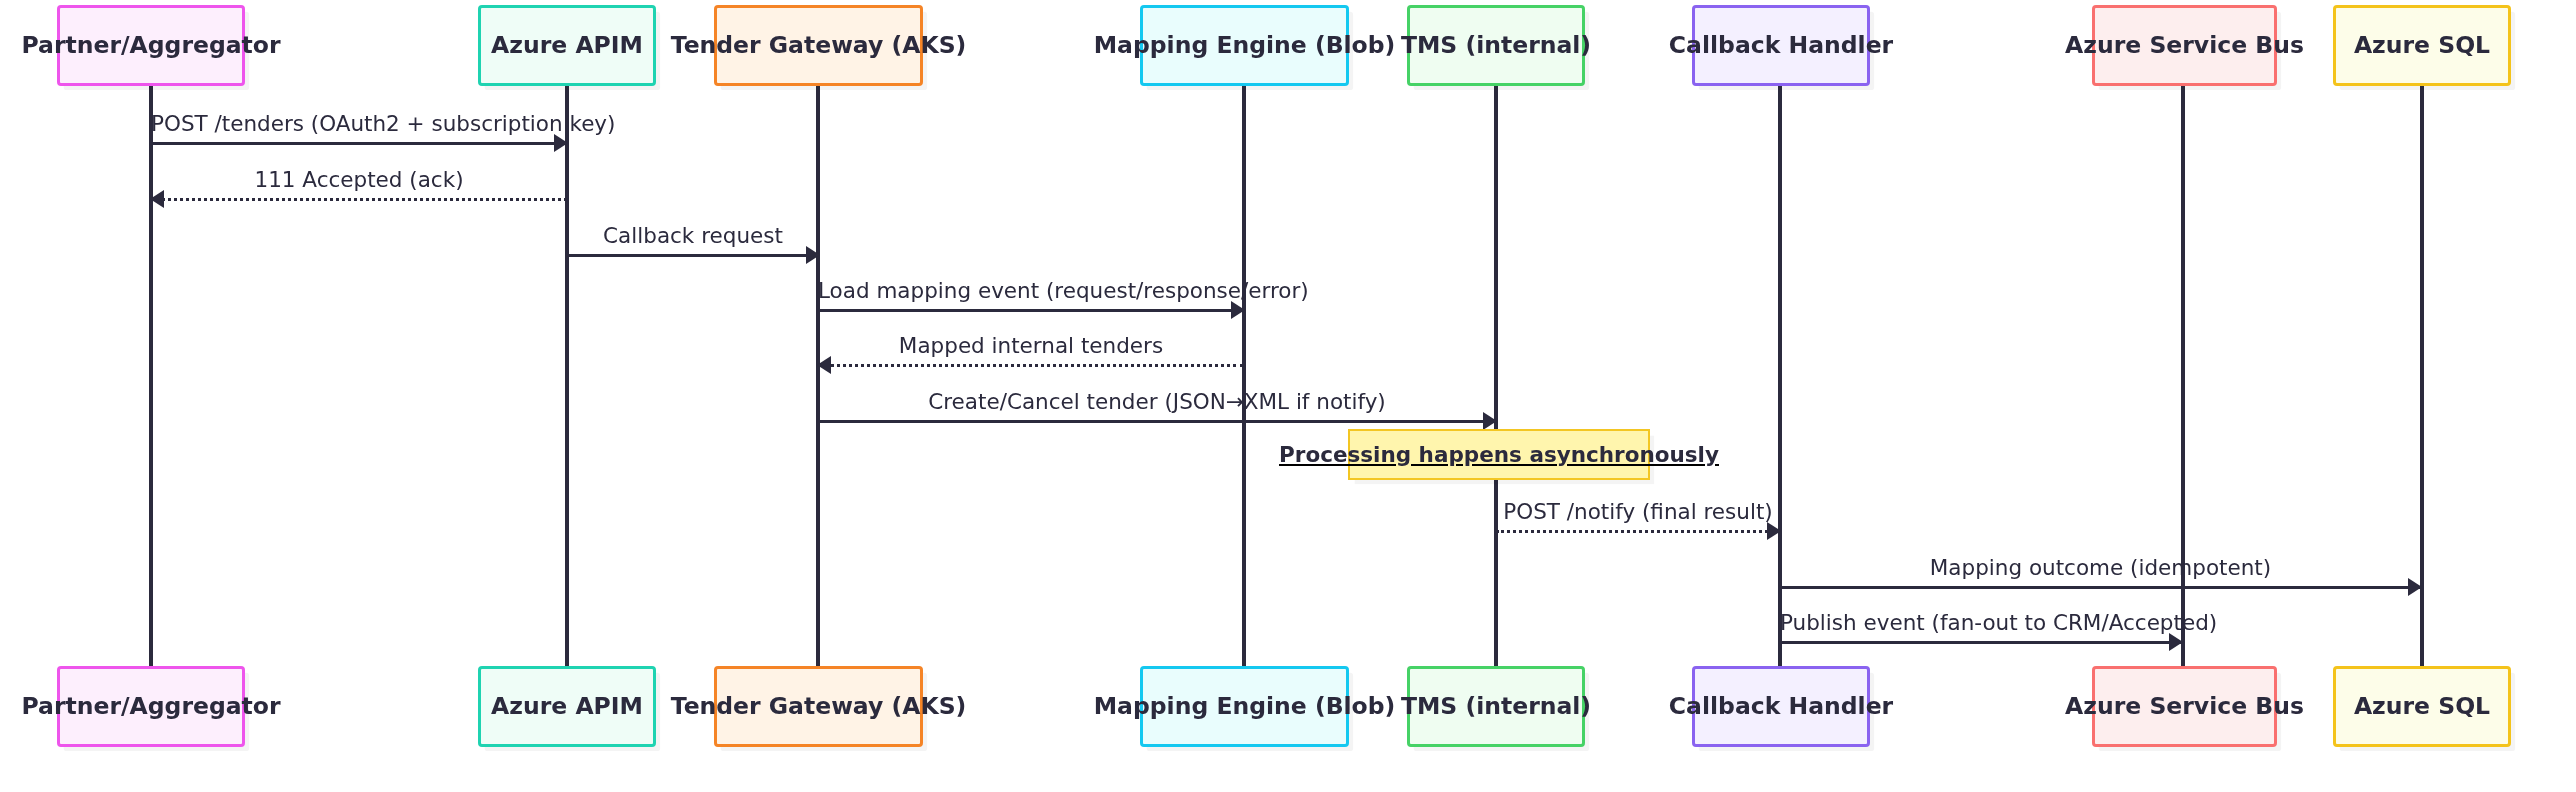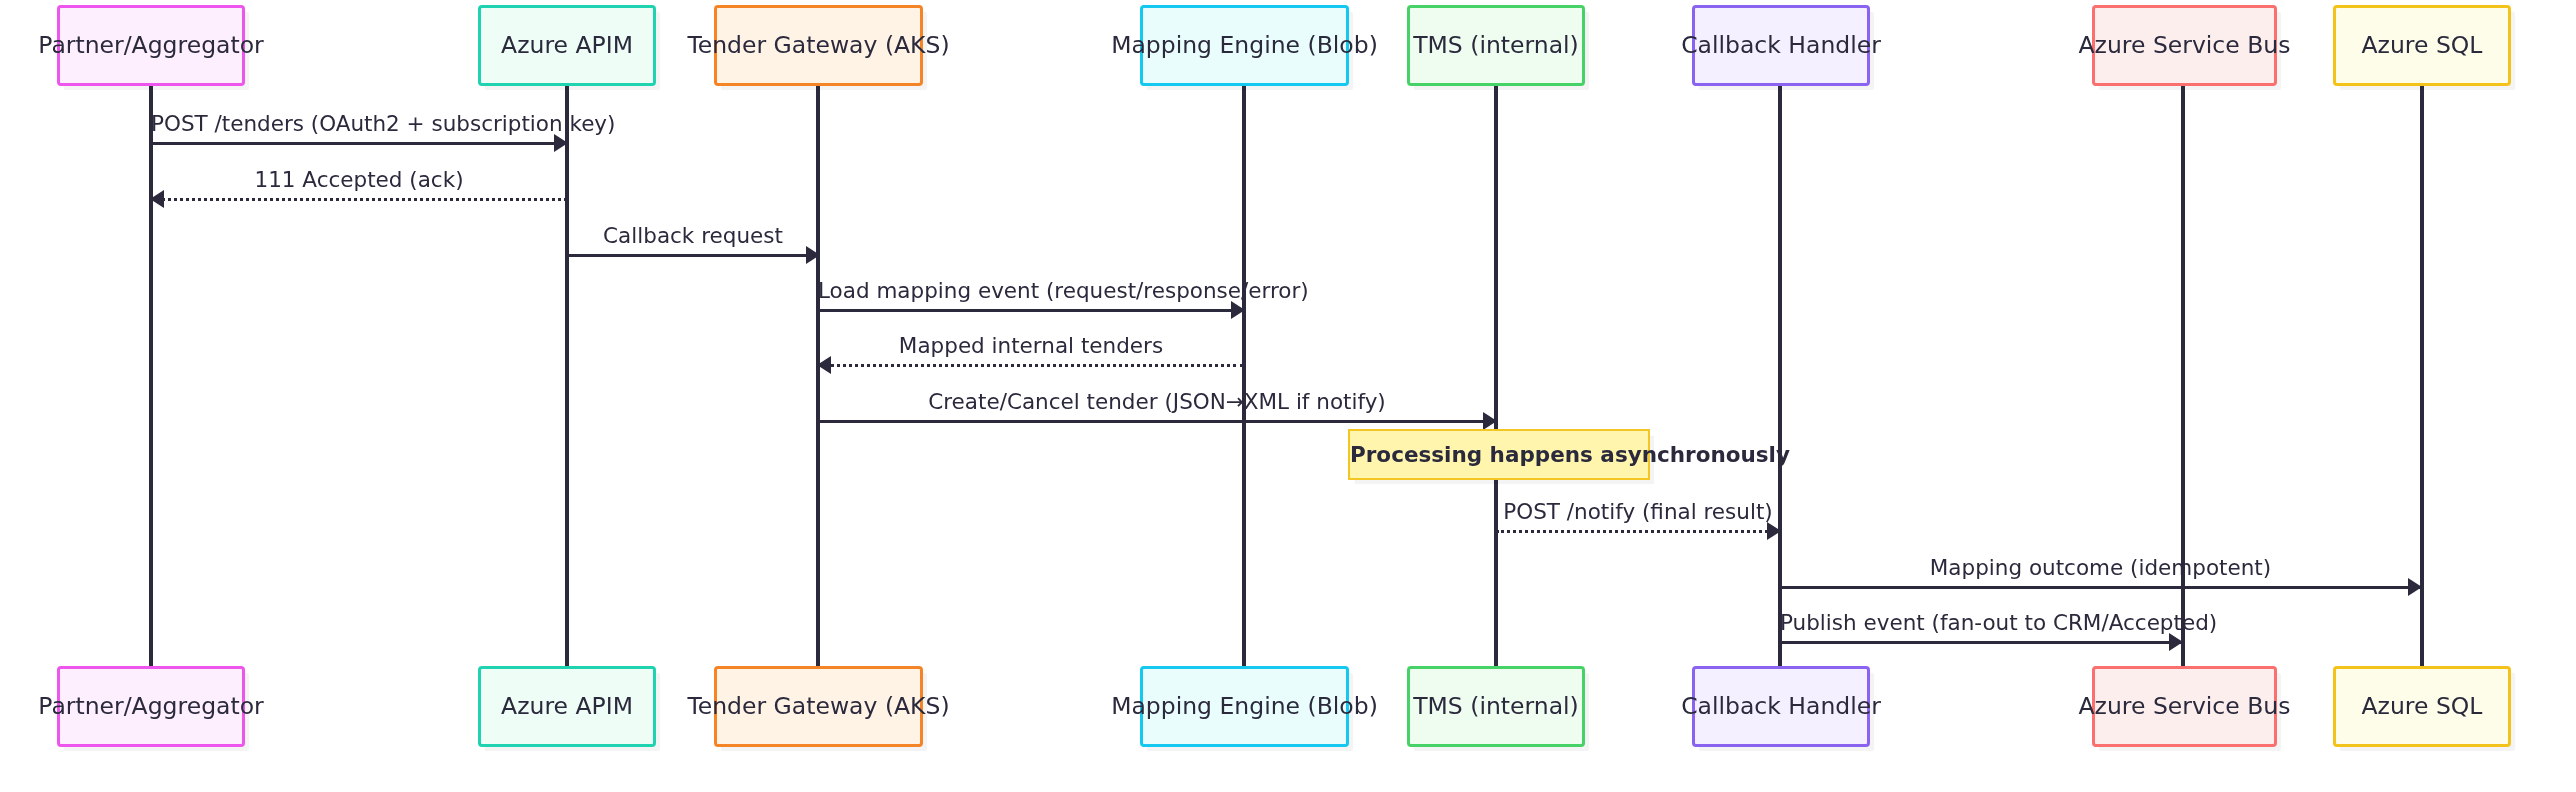--- a/index.html
+++ b/index.html
@@ -20,20 +20,21 @@
     position: absolute;
     box-sizing: border-box;
     border-width: 3.4px;
     border-style: solid;
     border-radius: 4px;
     display: flex;
     align-items: center;
     justify-content: center;
     box-shadow: 5.4px 5.4px 0 -1.3px rgba(0,0,0,0.045);
     z-index: 4;
+    font-weight: bold;
   }
   .actor-label {
     font-size: 23.5px;
     line-height: 1;
     color: #2b2a3d;
     white-space: nowrap;
     font-family: "DejaVu Sans", sans-serif;
   }
   
   .lifeline {
@@ -90,22 +91,23 @@
   }
   
   .note-box {
     position: absolute;
     box-sizing: border-box;
     background: #fff5ad;
     border: 2.7px solid #f3c623;
     box-shadow: 5.4px 5.4px 0 -1.3px rgba(0,0,0,0.045);
     display: flex;
     align-items: center;
-    justify-content: flex-start;
+    justify-content: center;
     z-index: 5;
+    text-decoration: underline;
   }
   .note-text {
     font-size: 21.5px;
     line-height: 1;
     font-weight: bold;
     color: #2b2a3d;
     white-space: nowrap;
     font-family: "DejaVu Sans", sans-serif;
   }
 </style>

